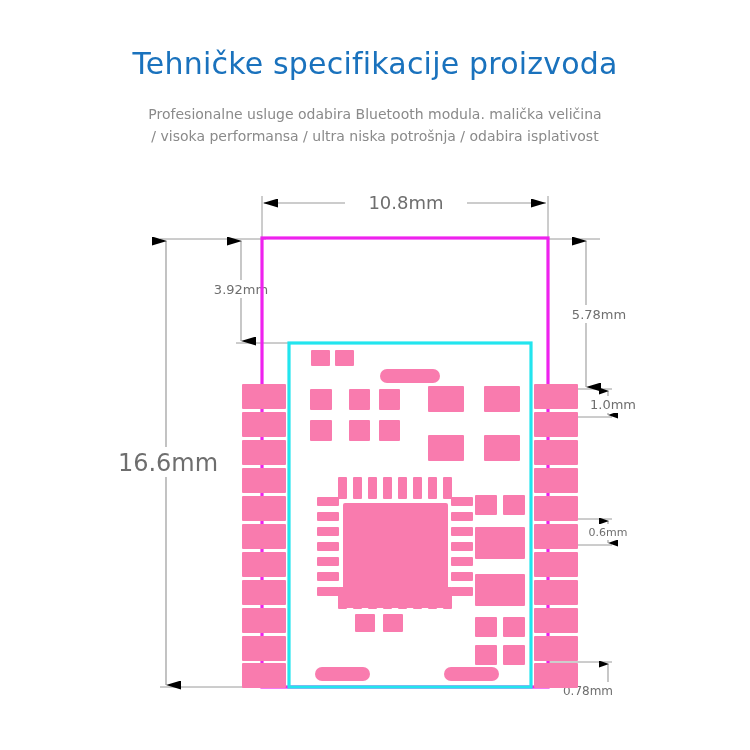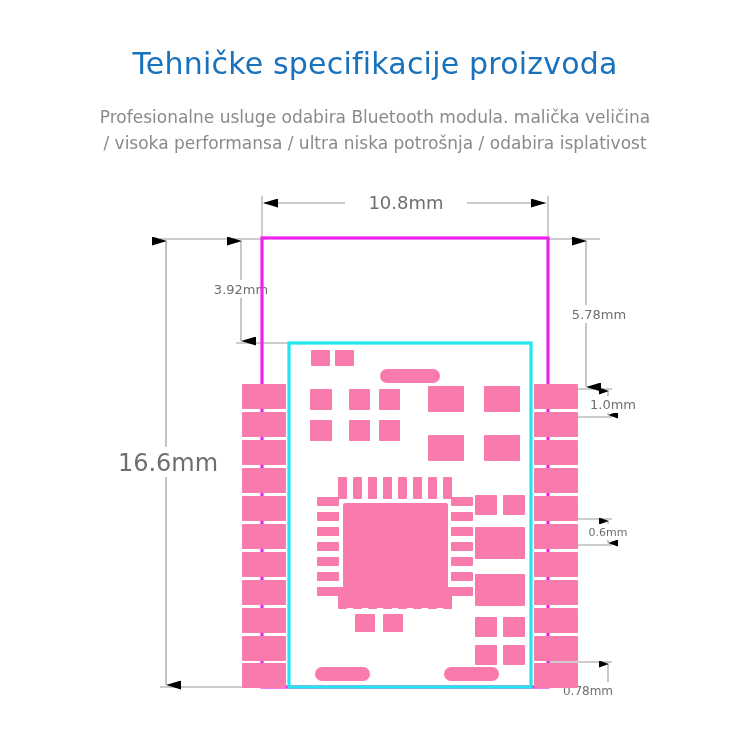--- a/index.html
+++ b/index.html
@@ -35,21 +35,21 @@
     font-weight: 400;
     letter-spacing: 0.2px;
     color: #1a72bd;
     line-height: 1.2;
     text-align: center;
   }
   .subtitle {
     margin: 0 auto;
     padding-top: 22px;
     width: 700px;
-    font-size: 17px;
+    font-size: 14px;
     font-weight: 400;
     color: #8a8a8a;
     line-height: 1.55;
   }
   .subtitle .line {
     display: block;
   }
   
   .drawing {
     position: absolute;

